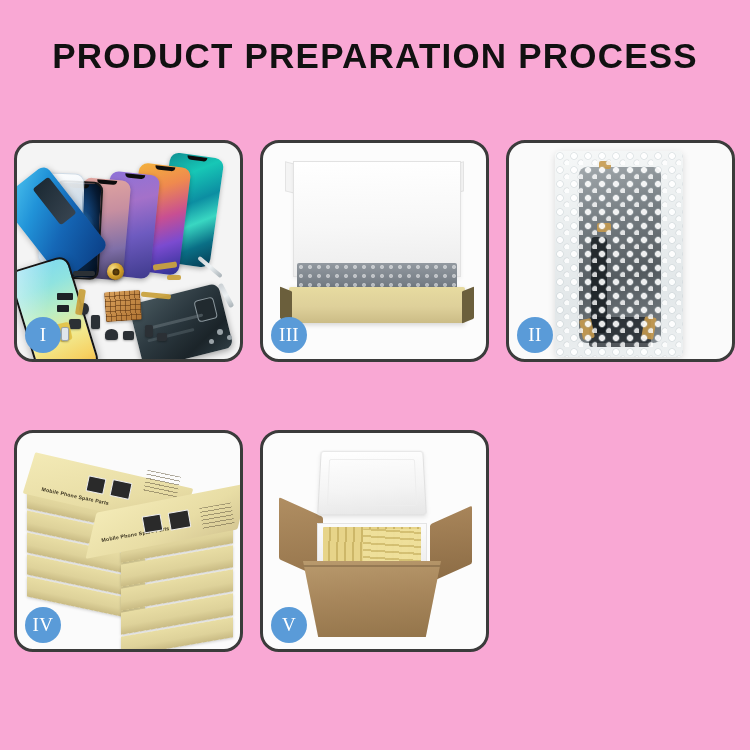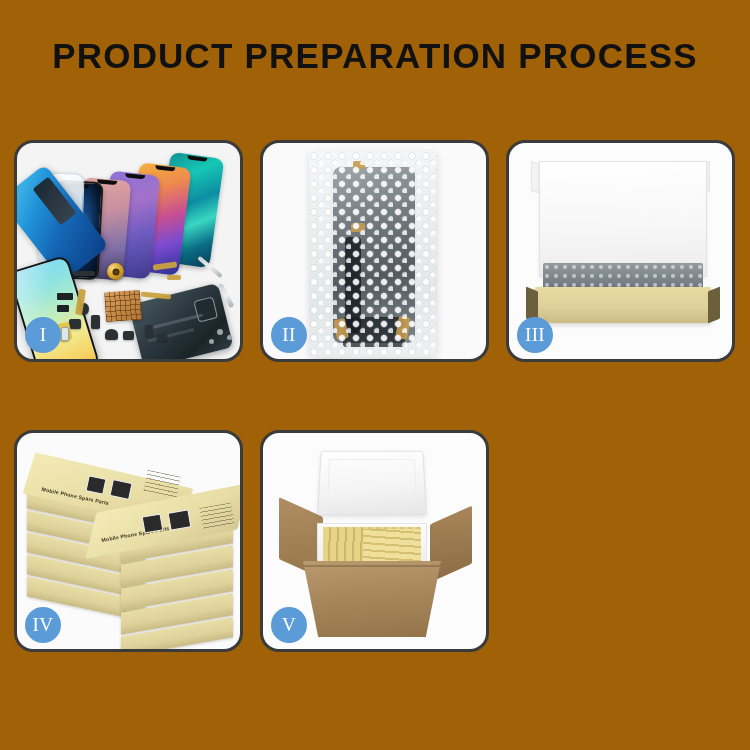--- a/index.html
+++ b/index.html
@@ -2,21 +2,21 @@
 <html><head>
 <meta charset="utf-8">
 <style>
   * { box-sizing: border-box; margin: 0; padding: 0; }
   html, body {
     width: 750px; height: 750px;
     background: #ffffff;
     font-family: "Liberation Sans", sans-serif;
     overflow: hidden;
   }
-  .page { position: relative; width: 750px; height: 750px; background: #a16207; }
+  .page { position: relative; width: 750px; height: 750px; background: #f9a8d4; }
 
   
   .header { padding-top: 38px; text-align: center; }
   .title {
     font-family: "Liberation Sans", sans-serif;
     font-size: 35px;
     font-weight: 700;
     letter-spacing: 1.2px;
     color: #111111;
     line-height: 1.05;
@@ -425,45 +425,45 @@
 
         <div class="tool" style="left:178px;top:122px;width:30px;height:4px;transform:rotate(40deg);"></div>
         <div class="tool" style="left:196px;top:150px;width:26px;height:5px;transform:rotate(62deg);"></div>
         <div class="scrw" style="left:200px;top:186px;width:6px;height:6px;"></div>
         <div class="scrw" style="left:210px;top:192px;width:5px;height:5px;"></div>
         <div class="scrw" style="left:192px;top:196px;width:5px;height:5px;"></div>
       </div>
       <div class="badge">I</div>
     </div>
 
+    <div class="panel p3">
+      <div class="stage">
+        <div class="lid3-flapL"></div>
+        <div class="lid3-flapR"></div>
+        <div class="lid3"></div>
+        <div class="foam3"></div>
+        <div class="box3"></div>
+      </div>
+      <div class="badge">III</div>
+    </div>
+
     <div class="panel p2">
       <div class="stage">
         <div class="bubblebag">
           <div class="inner-part"></div>
           <div class="tab-gold" style="left:44px;top:10px;width:12px;height:8px;"></div>
           <div class="tab-gold" style="left:42px;top:72px;width:14px;height:9px;"></div>
           <div class="tab-gold" style="left:26px;top:168px;width:12px;height:20px;transform:rotate(-12deg);"></div>
           <div class="tab-gold" style="left:88px;top:166px;width:12px;height:22px;transform:rotate(10deg);"></div>
           <div class="bubbles"></div>
         </div>
       </div>
       <div class="badge">II</div>
     </div>
 
-    <div class="panel p3">
-      <div class="stage">
-        <div class="lid3-flapL"></div>
-        <div class="lid3-flapR"></div>
-        <div class="lid3"></div>
-        <div class="foam3"></div>
-        <div class="box3"></div>
-      </div>
-      <div class="badge">III</div>
-    </div>
-
     <div class="panel p4">
       <div class="stage">
         <div class="stackwrap">
 
           <div class="kbox" style="left:2px;top:54px;width:118px;height:20px;transform:skewY(12deg);"></div>
           <div class="kbox" style="left:2px;top:76px;width:118px;height:20px;transform:skewY(12deg);"></div>
           <div class="kbox" style="left:2px;top:98px;width:118px;height:20px;transform:skewY(12deg);"></div>
           <div class="kbox" style="left:2px;top:120px;width:118px;height:20px;transform:skewY(12deg);"></div>
           <div class="kbox" style="left:2px;top:142px;width:118px;height:20px;transform:skewY(12deg);"></div>
 

